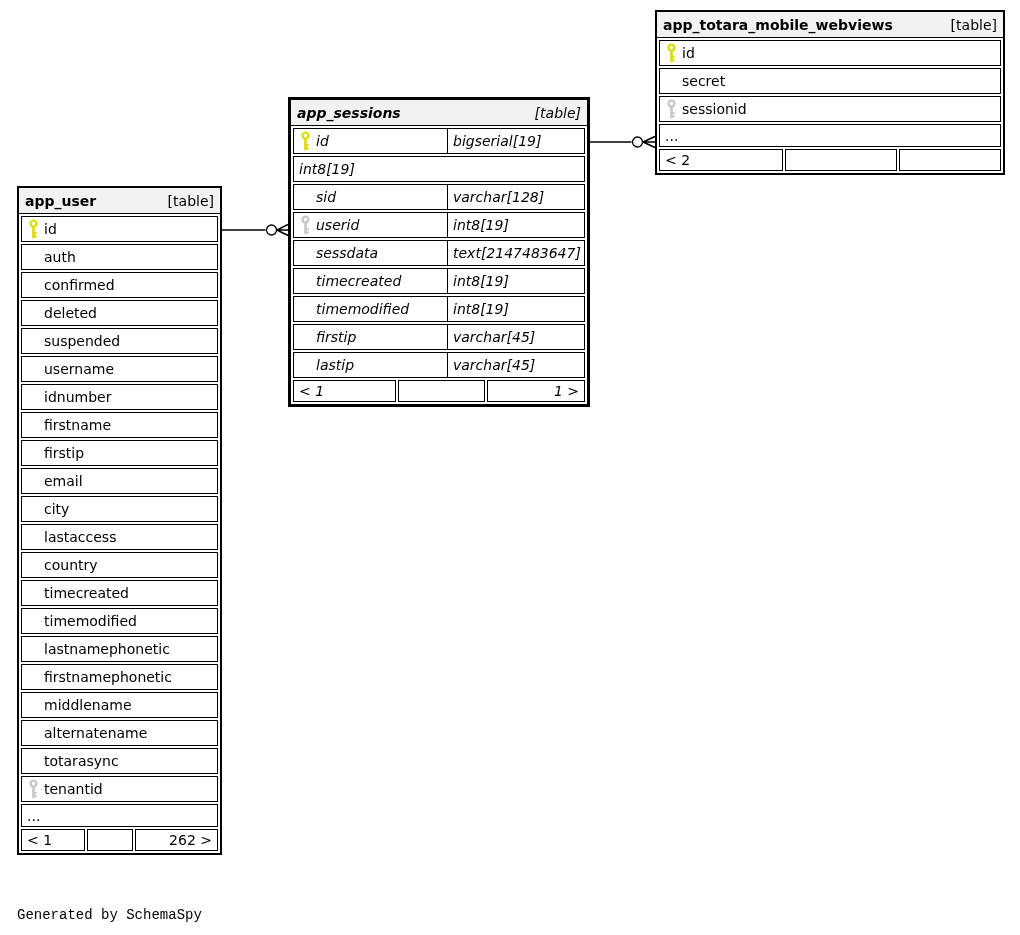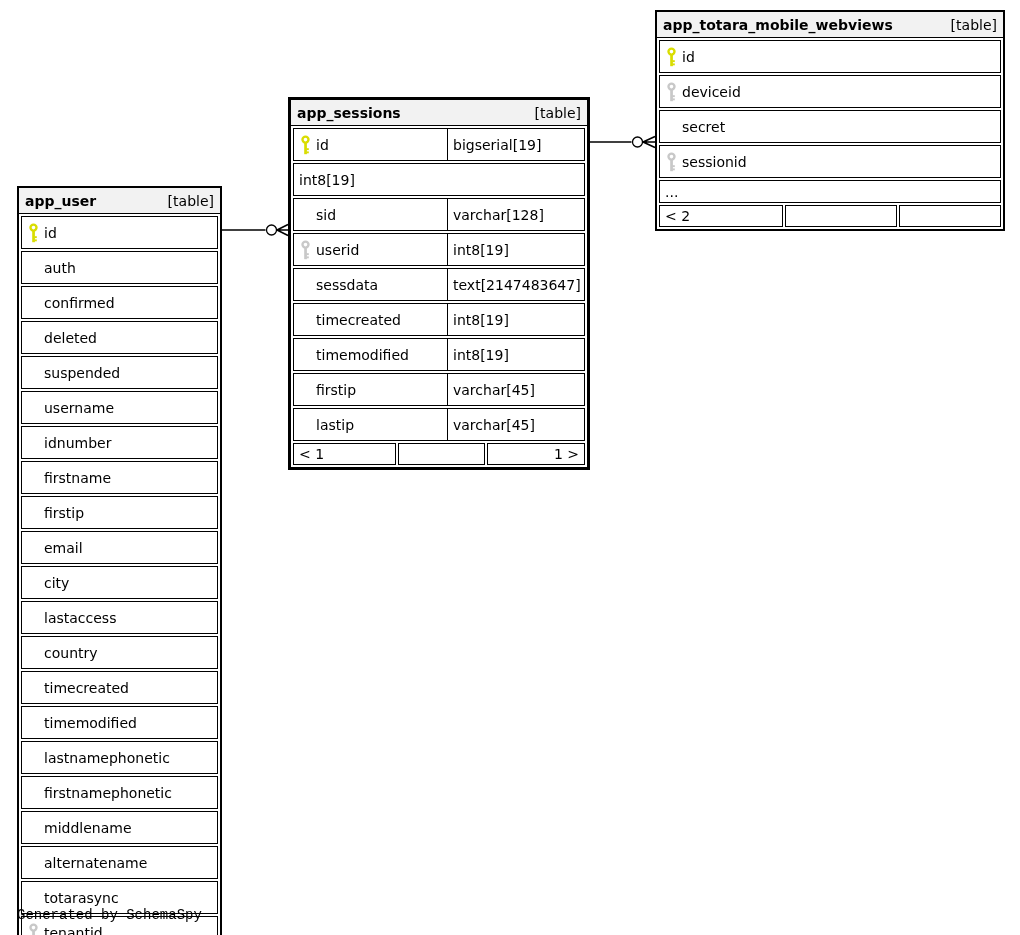--- a/index.html
+++ b/index.html
@@ -16,33 +16,33 @@
     background: var(--bg);
     font-family: "DejaVu Sans", "Liberation Sans", sans-serif;
     font-size: 14px; color: #000;
     overflow: hidden;
   }
   .table-box {
     position: absolute;
     background: #fff;
     border: 2px solid var(--border);
   }
-  .table-box.focal { border-width: 3px; }
+  .table-box.focal { border-width: 3px; font-style: italic; }
   .tbl-header {
     height: 26px;
     background: var(--header-bg);
     border-bottom: 1px solid var(--border);
     display: flex; align-items: center; justify-content: space-between;
     padding: 4px 6px;
   }
   .tbl-name { font-weight: bold; }
   .rows { padding: 2px; }
   .row {
     border: 1px solid var(--border);
-    height: 33px;
+    height: 26px;
     margin-bottom: 2px;
     display: flex; align-items: center;
     background: #fff;
   }
   .icon-cell {
     width: 22px; flex: 0 0 22px;
     display: flex; align-items: center; justify-content: center;
   }
   .key-icon.pk { color: var(--pk); }
   .key-icon.fk { color: var(--fk); }
@@ -317,43 +317,32 @@
           <svg class="key-icon pk" width="11" height="20" viewBox="0 0 11 20">
             <circle cx="5.5" cy="4.6" r="3" fill="none" stroke="currentColor" stroke-width="2.4"></circle>
             <rect x="4.2" y="7.2" width="2.7" height="12" fill="currentColor"></rect>
             <rect x="6.4" y="13.2" width="2.4" height="1.9" fill="currentColor"></rect>
             <rect x="6.4" y="16.4" width="2.4" height="1.9" fill="currentColor"></rect>
           </svg>
         </span>
       <span class="col-name">id</span>
     </div>
     <div class="row">
+        <span class="icon-cell"></span>
+        <span class="col-name">secret</span>
+      </div>
+    <div class="row">
       <span class="icon-cell">
           <svg class="key-icon fk" width="11" height="20" viewBox="0 0 11 20">
             <circle cx="5.5" cy="4.6" r="3" fill="none" stroke="currentColor" stroke-width="2.4"></circle>
             <rect x="4.2" y="7.2" width="2.7" height="12" fill="currentColor"></rect>
             <rect x="6.4" y="13.2" width="2.4" height="1.9" fill="currentColor"></rect>
             <rect x="6.4" y="16.4" width="2.4" height="1.9" fill="currentColor"></rect>
           </svg>
         </span>
-      <span class="col-name">deviceid</span>
-    </div>
-    <div class="row">
-        <span class="icon-cell"></span>
-        <span class="col-name">secret</span>
-      </div>
-    <div class="row">
-      <span class="icon-cell">
-          <svg class="key-icon fk" width="11" height="20" viewBox="0 0 11 20">
-            <circle cx="5.5" cy="4.6" r="3" fill="none" stroke="currentColor" stroke-width="2.4"></circle>
-            <rect x="4.2" y="7.2" width="2.7" height="12" fill="currentColor"></rect>
-            <rect x="6.4" y="13.2" width="2.4" height="1.9" fill="currentColor"></rect>
-            <rect x="6.4" y="16.4" width="2.4" height="1.9" fill="currentColor"></rect>
-          </svg>
-        </span>
       <span class="col-name">sessionid</span>
     </div>
     <div class="ellipsis-row">...</div>
     <div class="footer-row">
       <div class="fcell c1">&lt; 2</div>
       <div class="fcell c2"></div>
       <div class="fcell c3 right"></div>
     </div>
   </div>
 </div>

